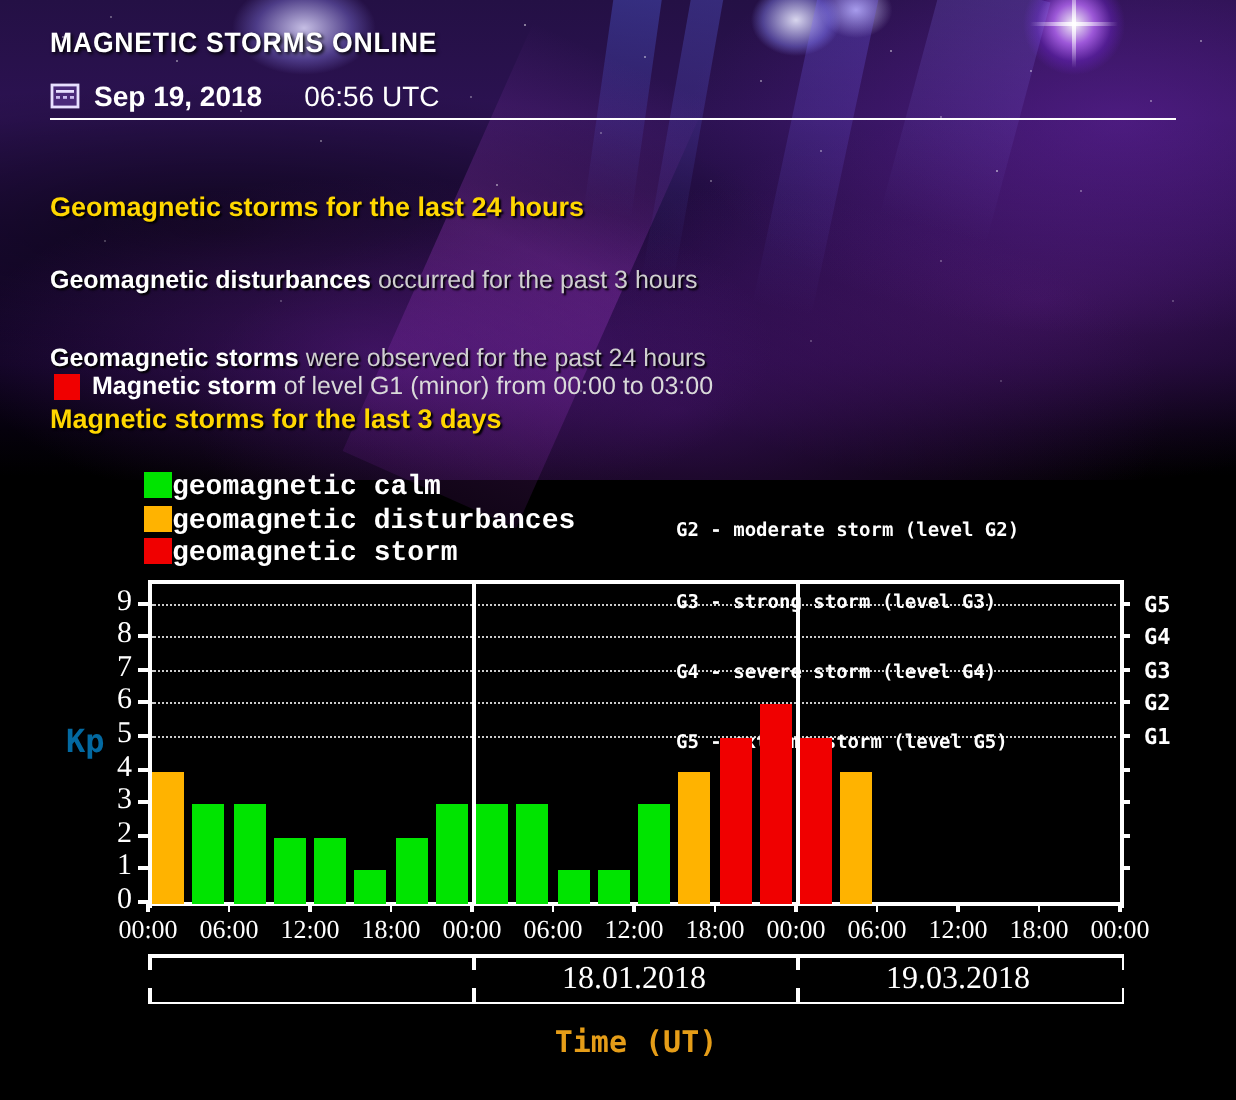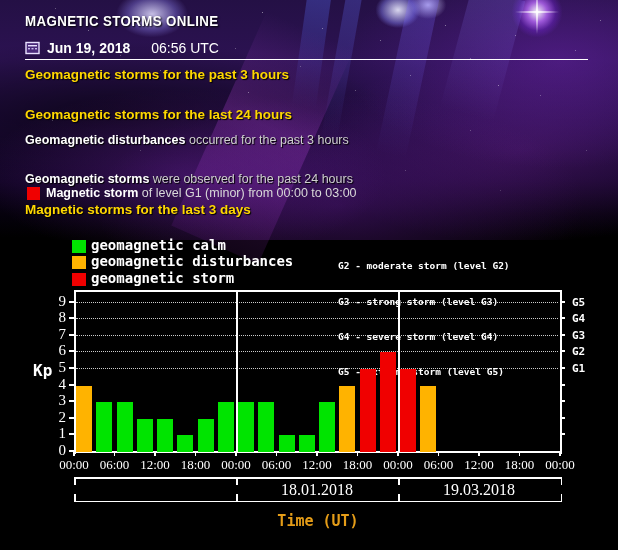--- a/index.html
+++ b/index.html
@@ -45,50 +45,50 @@
   .flare-v{left:536px;top:-10px;width:2px;height:44px;background:linear-gradient(transparent,rgba(255,255,255,.9),transparent);}
   
   .abs{position:absolute;}
   .title{left:25px;top:13px;color:#fff;font-weight:bold;font-size:14px;letter-spacing:.4px;
          text-shadow:1px 1px 2px #000;transform:scaleX(.95);transform-origin:left;}
   .daterow{left:25px;top:40px;display:flex;align-items:center;gap:7px;color:#fff;font-size:14px;}
   .daterow .d{font-weight:bold;}
   .daterow .t{margin-left:14px;}
   .hr{left:25px;top:59px;width:563px;height:1px;background:#fff;}
   .h-yellow{color:#ffd700;font-weight:bold;font-size:13.5px;text-shadow:1px 1px 1px #000;}
-  .h1{left:25px;top:67px;} .h2{left:25px;top:107px;} .h3{left:25px;top:202px;}
+  .h1{left:25px;top:67px;} .h2{left:25px;top:96px;} .h3{left:25px;top:202px;}
   .body-line{color:#cfcfcf;font-size:12.5px;text-shadow:1px 1px 1px #000;margin-top:45px;}
   .body-line b{color:#fff;}
   .p1{left:25px;top:88px;} .p2{left:25px;top:127px;}
   .storm-row{left:27px;display:flex;align-items:center;gap:6px;color:#d9d9d9;font-size:12.5px;}
   .storm-row b{color:#fff;}
   .sq{width:13px;height:13px;display:inline-block;flex:none;}
   .sr1{top:146px;} .sr2{top:166px;} .sr3{top:186px;}
   
   .legend-left{left:72px;top:236px;font-family:"DejaVu Sans Mono",monospace;font-size:14px;font-weight:bold;color:#fff;}
-  .legend-left .row{display:flex;align-items:flex-end;gap:5px;height:16.5px;}
+  .legend-left .row{display:flex;align-items:flex-start;height:16.5px;font-family:Liberation Mono, monospace;}
   .legend-left .sw{width:14px;height:13px;display:inline-block;}
   .legend-right{left:338px;top:237px;font-family:"DejaVu Sans Mono",monospace;font-size:9.5px;font-weight:bold;
                 color:#fff;line-height:11.7px;white-space:pre;}
   
   .plot{left:74px;top:290px;width:486px;height:164px;}
   .plot .line{position:absolute;background:#fff;}
   .gridline{position:absolute;left:2px;right:2px;height:0;border-top:1px dotted rgba(255,255,255,.8);}
   .dayline{position:absolute;top:2px;width:2px;height:159px;background:#fff;}
   .bar{position:absolute;bottom:2px;width:16px;}
   .ytick{position:absolute;left:-5px;width:5px;height:2px;background:#fff;}
   .ylab{position:absolute;left:-36px;width:28px;text-align:right;color:#fff;
         font-family:"Liberation Serif",serif;font-size:15px;line-height:15px;}
   .rtick{position:absolute;left:486px;width:5px;height:2px;background:#fff;}
   .glab{position:absolute;left:498px;width:30px;color:#fff;font-family:"DejaVu Sans Mono",monospace;
         font-size:11px;font-weight:bold;line-height:11px;}
   .xtick{position:absolute;top:162px;width:1.5px;height:4px;background:#fff;}
   .xlab{position:absolute;top:167px;width:40px;text-align:center;color:#fff;
         font-family:"Liberation Serif",serif;font-size:13px;}
-  .kp-label{left:33px;top:361px;color:#ffffff;font-family:"DejaVu Sans Mono",monospace;
+  .kp-label{left:33px;top:361px;color:#0369a1;font-family:"DejaVu Sans Mono",monospace;
             font-size:16px;font-weight:bold;}
   .bracket{left:74px;width:488px;height:8px;}
   .bracket .bl{position:absolute;left:0;width:100%;height:1.5px;background:#fff;}
   .bracket .tk{position:absolute;width:1.5px;height:8px;background:#fff;}
   .brk-top{top:477px;} .brk-top .bl{top:0;} .brk-top .tk{top:0;}
   .brk-bot{top:494px;} .brk-bot .bl{bottom:0;} .brk-bot .tk{bottom:0;}
   .daylabels{left:74px;top:481px;width:488px;height:16px;}
   .daylab{position:absolute;top:0;width:162px;text-align:center;color:#fff;
           font-family:"Liberation Serif",serif;font-size:16px;}
   .time-label{left:74px;top:512px;width:488px;text-align:center;color:#e59d18;
@@ -114,26 +114,25 @@
   <div class="abs title">MAGNETIC STORMS ONLINE</div>
 
   <div class="abs daterow">
     <svg class="cal" width="15" height="14" viewBox="0 0 15 14">
       <rect x="1" y="1.5" width="13" height="11" fill="#4a2a7a" stroke="#e8e0ff" stroke-width="1.4"></rect>
       <rect x="3" y="4" width="9" height="1.4" fill="#e8e0ff"></rect>
       <rect x="3" y="7" width="2" height="1.4" fill="#cbbcf0"></rect>
       <rect x="6.5" y="7" width="2" height="1.4" fill="#cbbcf0"></rect>
       <rect x="10" y="7" width="2" height="1.4" fill="#cbbcf0"></rect>
     </svg>
-    <span class="d">Jun 19, 2018</span>
+    <span class="d">Sep 19, 2018</span>
     <span class="t">06:56 UTC</span>
   </div>
   <div class="abs hr"></div>
 
-  <div class="abs h-yellow h1">Geomagnetic storms for the past 3 hours</div>
   <div class="abs body-line p1"><b>Geomagnetic disturbances</b><span> occurred for the past 3 hours</span></div>
 
   <div class="abs h-yellow h2">Geomagnetic storms for the last 24 hours</div>
   <div class="abs body-line p2"><b>Geomagnetic storms</b><span> were observed for the past 24 hours</span></div>
 
   <div class="abs storm-row sr3">
     <span class="sq" style="background-color: rgb(240, 0, 0);"></span>
     <span><b>Magnetic storm</b><span> of level G1 (minor) from 00:00 to 03:00</span></span>
   </div>
 

